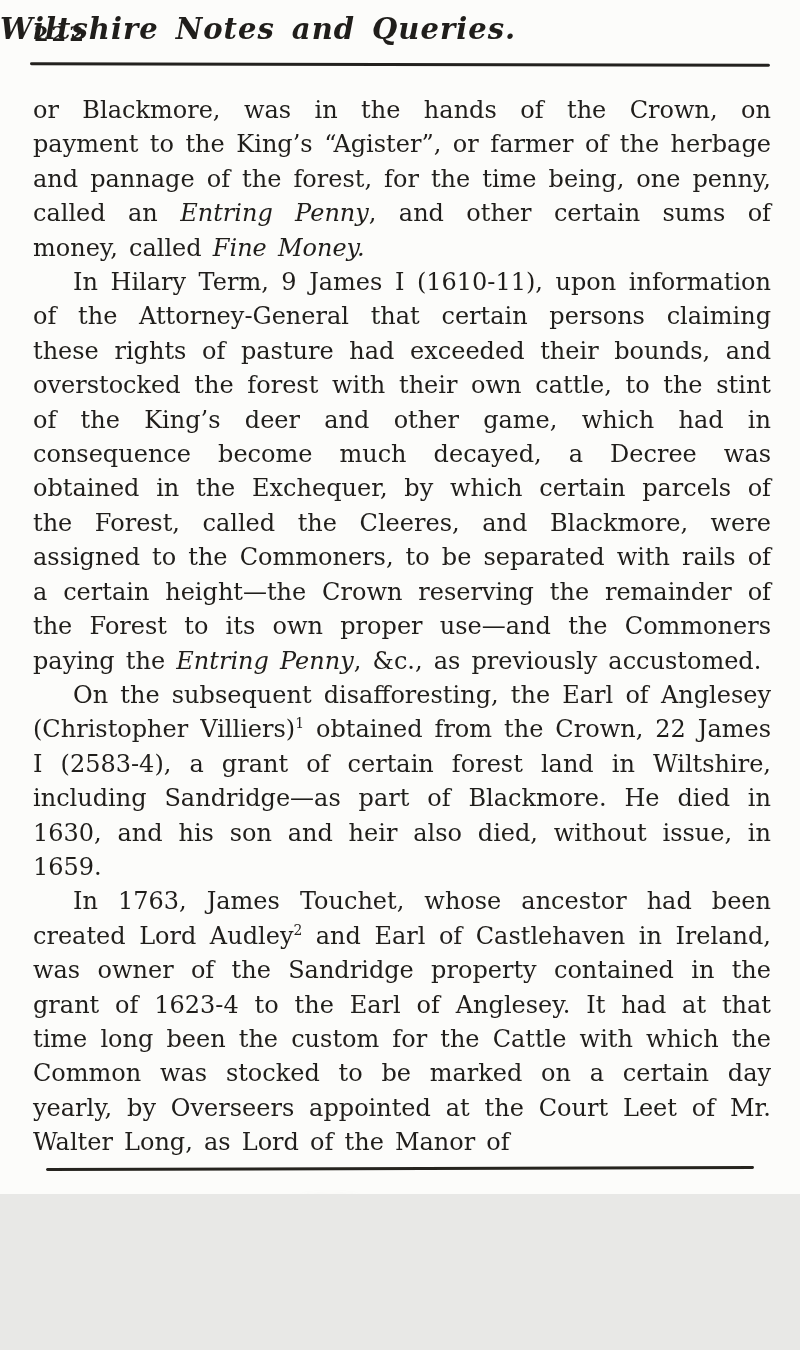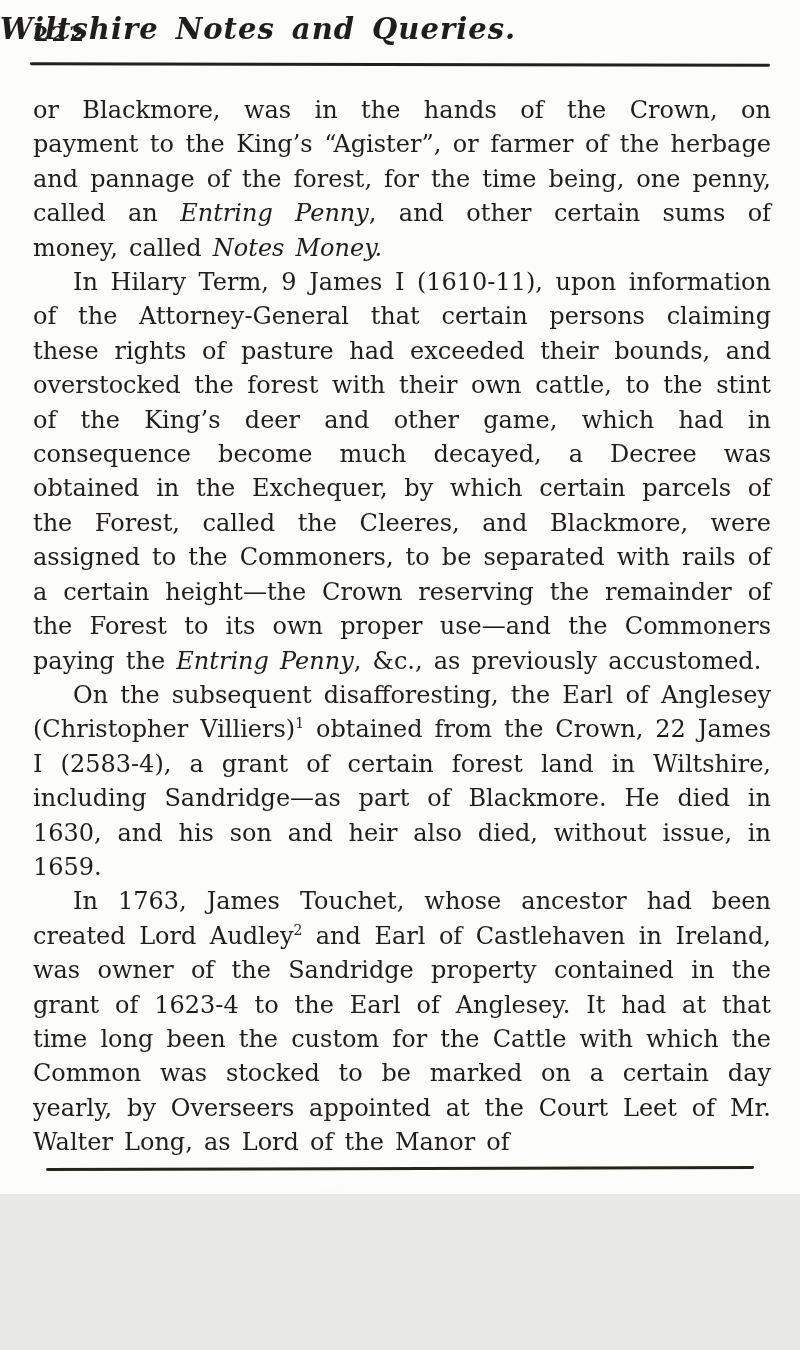--- a/index.html
+++ b/index.html
@@ -110,21 +110,21 @@
 <div class="page">
 
   <div class="header">
     <span class="page-number">222</span>
     <h1 class="page-title">Wiltshire Notes and Queries.</h1>
   </div>
 
   <div class="header-rule"></div>
 
   <main class="body-text">
-      <p class="para"><span>or Blackmore, was in the hands of the Crown, on payment to the King’s “Agister”, or farmer of the herbage and pannage of the forest, for the time being, one penny, called an </span><span class="italic">Entring Penny</span><span>, and other certain sums of money, called </span><span class="italic">Notes Money.</span></p>
+      <p class="para"><span>or Blackmore, was in the hands of the Crown, on payment to the King’s “Agister”, or farmer of the herbage and pannage of the forest, for the time being, one penny, called an </span><span class="italic">Entring Penny</span><span>, and other certain sums of money, called </span><span class="italic">Fine Money.</span></p>
       <p class="para indent"><span>In Hilary Term, 9 James I (1610-11), upon information of the Attorney-General that certain persons claiming these rights of pasture had exceeded their bounds, and overstocked the forest with their own cattle, to the stint of the King’s deer and other game, which had in consequence become much decayed, a Decree was obtained in the Exchequer, by which certain parcels of the Forest, called the Cleeres, and Blackmore, were assigned to the Commoners, to be separated with rails of a certain height—the Crown reserving the remainder of the Forest to its own proper use—and the Commoners paying the </span><span class="italic">Entring Penny</span><span>, &amp;c., as previously accustomed.</span></p>
       <p class="para indent"><span>On the subsequent disafforesting, the Earl of Anglesey (Christopher Villiers)</span><sup>1</sup><span> obtained from the Crown, 22 James I (2583-4), a grant of certain forest land in Wiltshire, including Sandridge—as part of Blackmore.  He died in 1630, and his son and heir also died, without issue, in 1659.</span></p>
       <p class="para indent"><span>In 1763, James Touchet, whose ancestor had been created Lord Audley</span><sup>2</sup><span> and Earl of Castlehaven in Ireland, was owner of the Sandridge property contained in the grant of 1623-4 to the Earl of Anglesey.  It had at that time long been the custom for the Cattle with which the Common was stocked to be marked on a certain day yearly, by Overseers appointed at the Court Leet of Mr. Walter Long, as Lord of the Manor of</span></p>
     </main>
 
   <div class="footnote-rule"></div>
 
   <section class="footnotes">
       <p class="footnote"><sup>1</sup> Younger brother of the first Duke of Buckingham, created, 1623, Baron Villiers and Earl of Anglesey.</p>
     </section>

